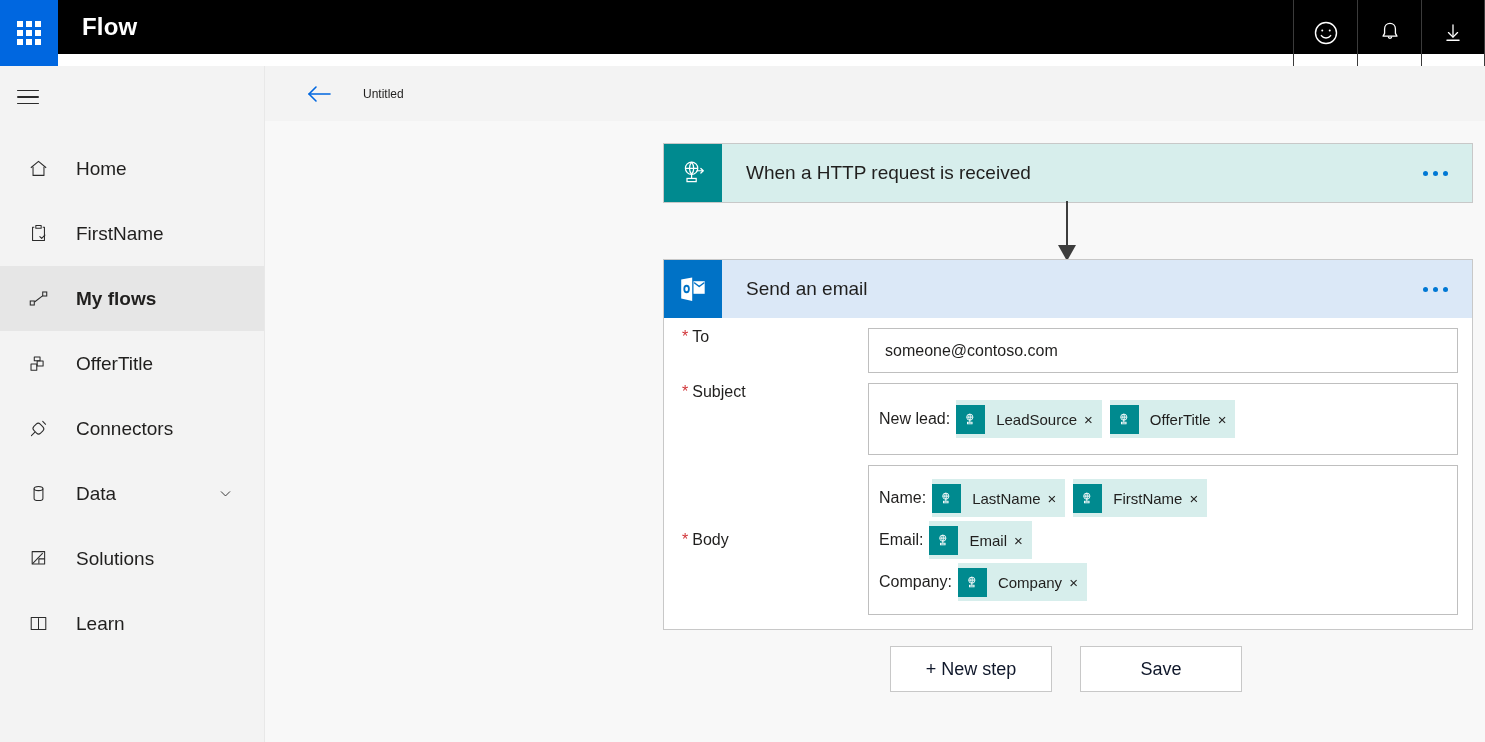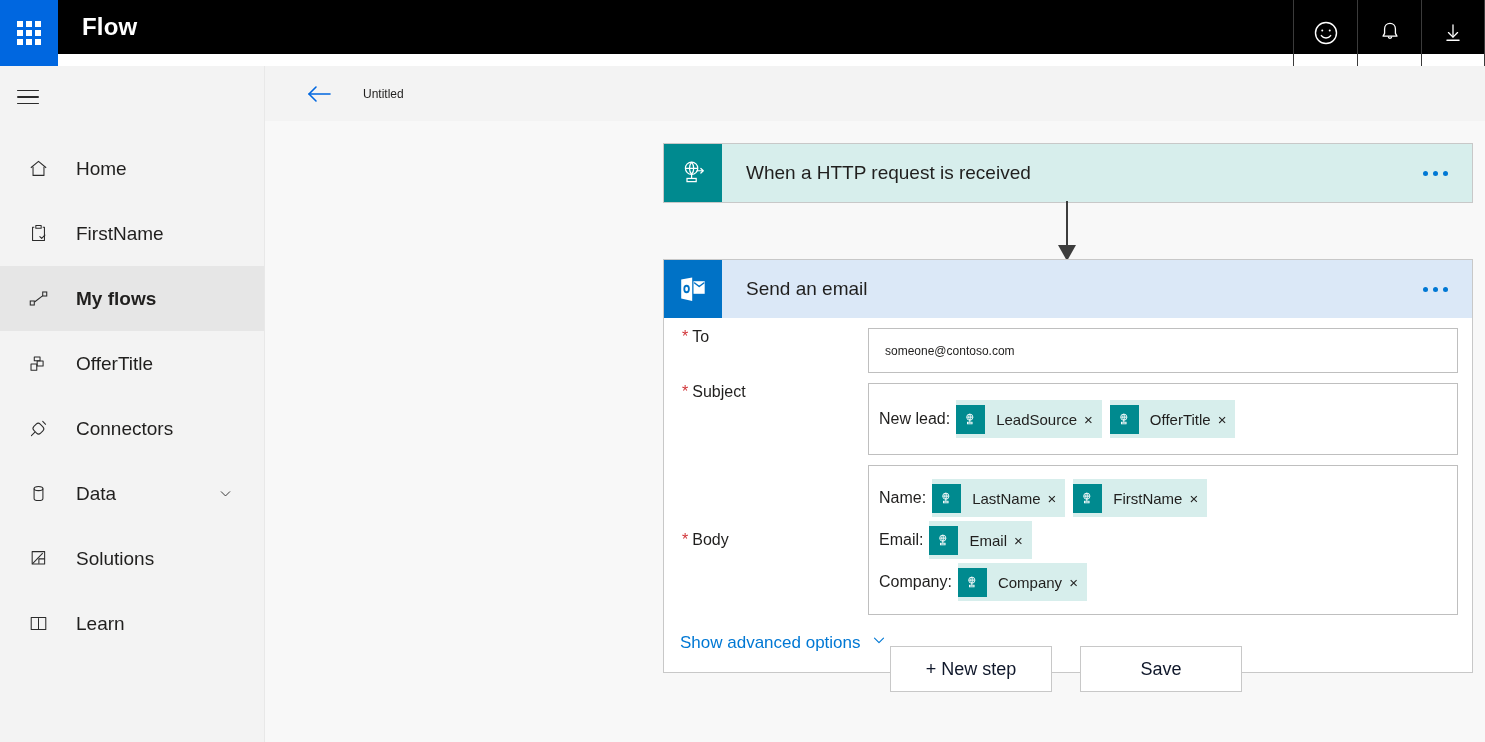--- a/index.html
+++ b/index.html
@@ -117,21 +117,21 @@
 
   .field-row { display: flex; align-items: flex-start; padding: 0 14px; margin-top: 10px; }
   .field-label {
     width: 190px; flex: 0 0 190px; font-size: 16px; color: #201f1e;
     display: flex; align-items: center; justify-content: flex-start;
     padding-left: 4px;
   }
   .req-star { color: #d13438; margin-right: 4px; font-size: 16px; line-height: 1; }
   .field-control { flex: 1; border: 1px solid #bfbfbf; background: #fff; }
   .field-control.to { height: 45px; display: flex; align-items: center; padding: 0 16px; }
-  .field-control.to .value { font-size: 12px; color: #201f1e; }
+  .field-control.to .value { font-size: 16px; color: #201f1e; }
   .field-control.subject { min-height: 42px; display: flex; align-items: center; padding: 16px 10px; flex-wrap: wrap; }
   .field-control.body { min-height: 122px; padding: 9px 10px; }
 
   .plain-text { font-size: 16px; color: #201f1e; margin-right: 6px; white-space: nowrap; }
   .body-line { display: flex; align-items: center; margin: 4px 0; }
 
   .token {
     display: inline-flex; align-items: center; background: #d7eeec; height: 38px;
     margin-right: 8px; vertical-align: middle;
   }
@@ -478,28 +478,20 @@
                   </svg>
                 </span>
                 <span class="tok-label">Company</span>
                 <span class="tok-x">×</span>
               </span>
             </div>
 
           </div>
         </div>
 
-        <div class="advanced">
-          <span>Show advanced options</span>
-          <span>
-            <svg width="18" height="18" viewBox="0 0 24 24" fill="none" stroke="#0078d4" stroke-width="1.5" stroke-linecap="round" stroke-linejoin="round">
-              <path d="m6 9.5 6 6 6-6"></path>
-            </svg>
-          </span>
-        </div>
 
       </div>
     </div>
 
     <div class="footer-btns">
       <div class="fbtn">+ New step</div>
       <div class="fbtn">Save</div>
     </div>
 
   </div>

